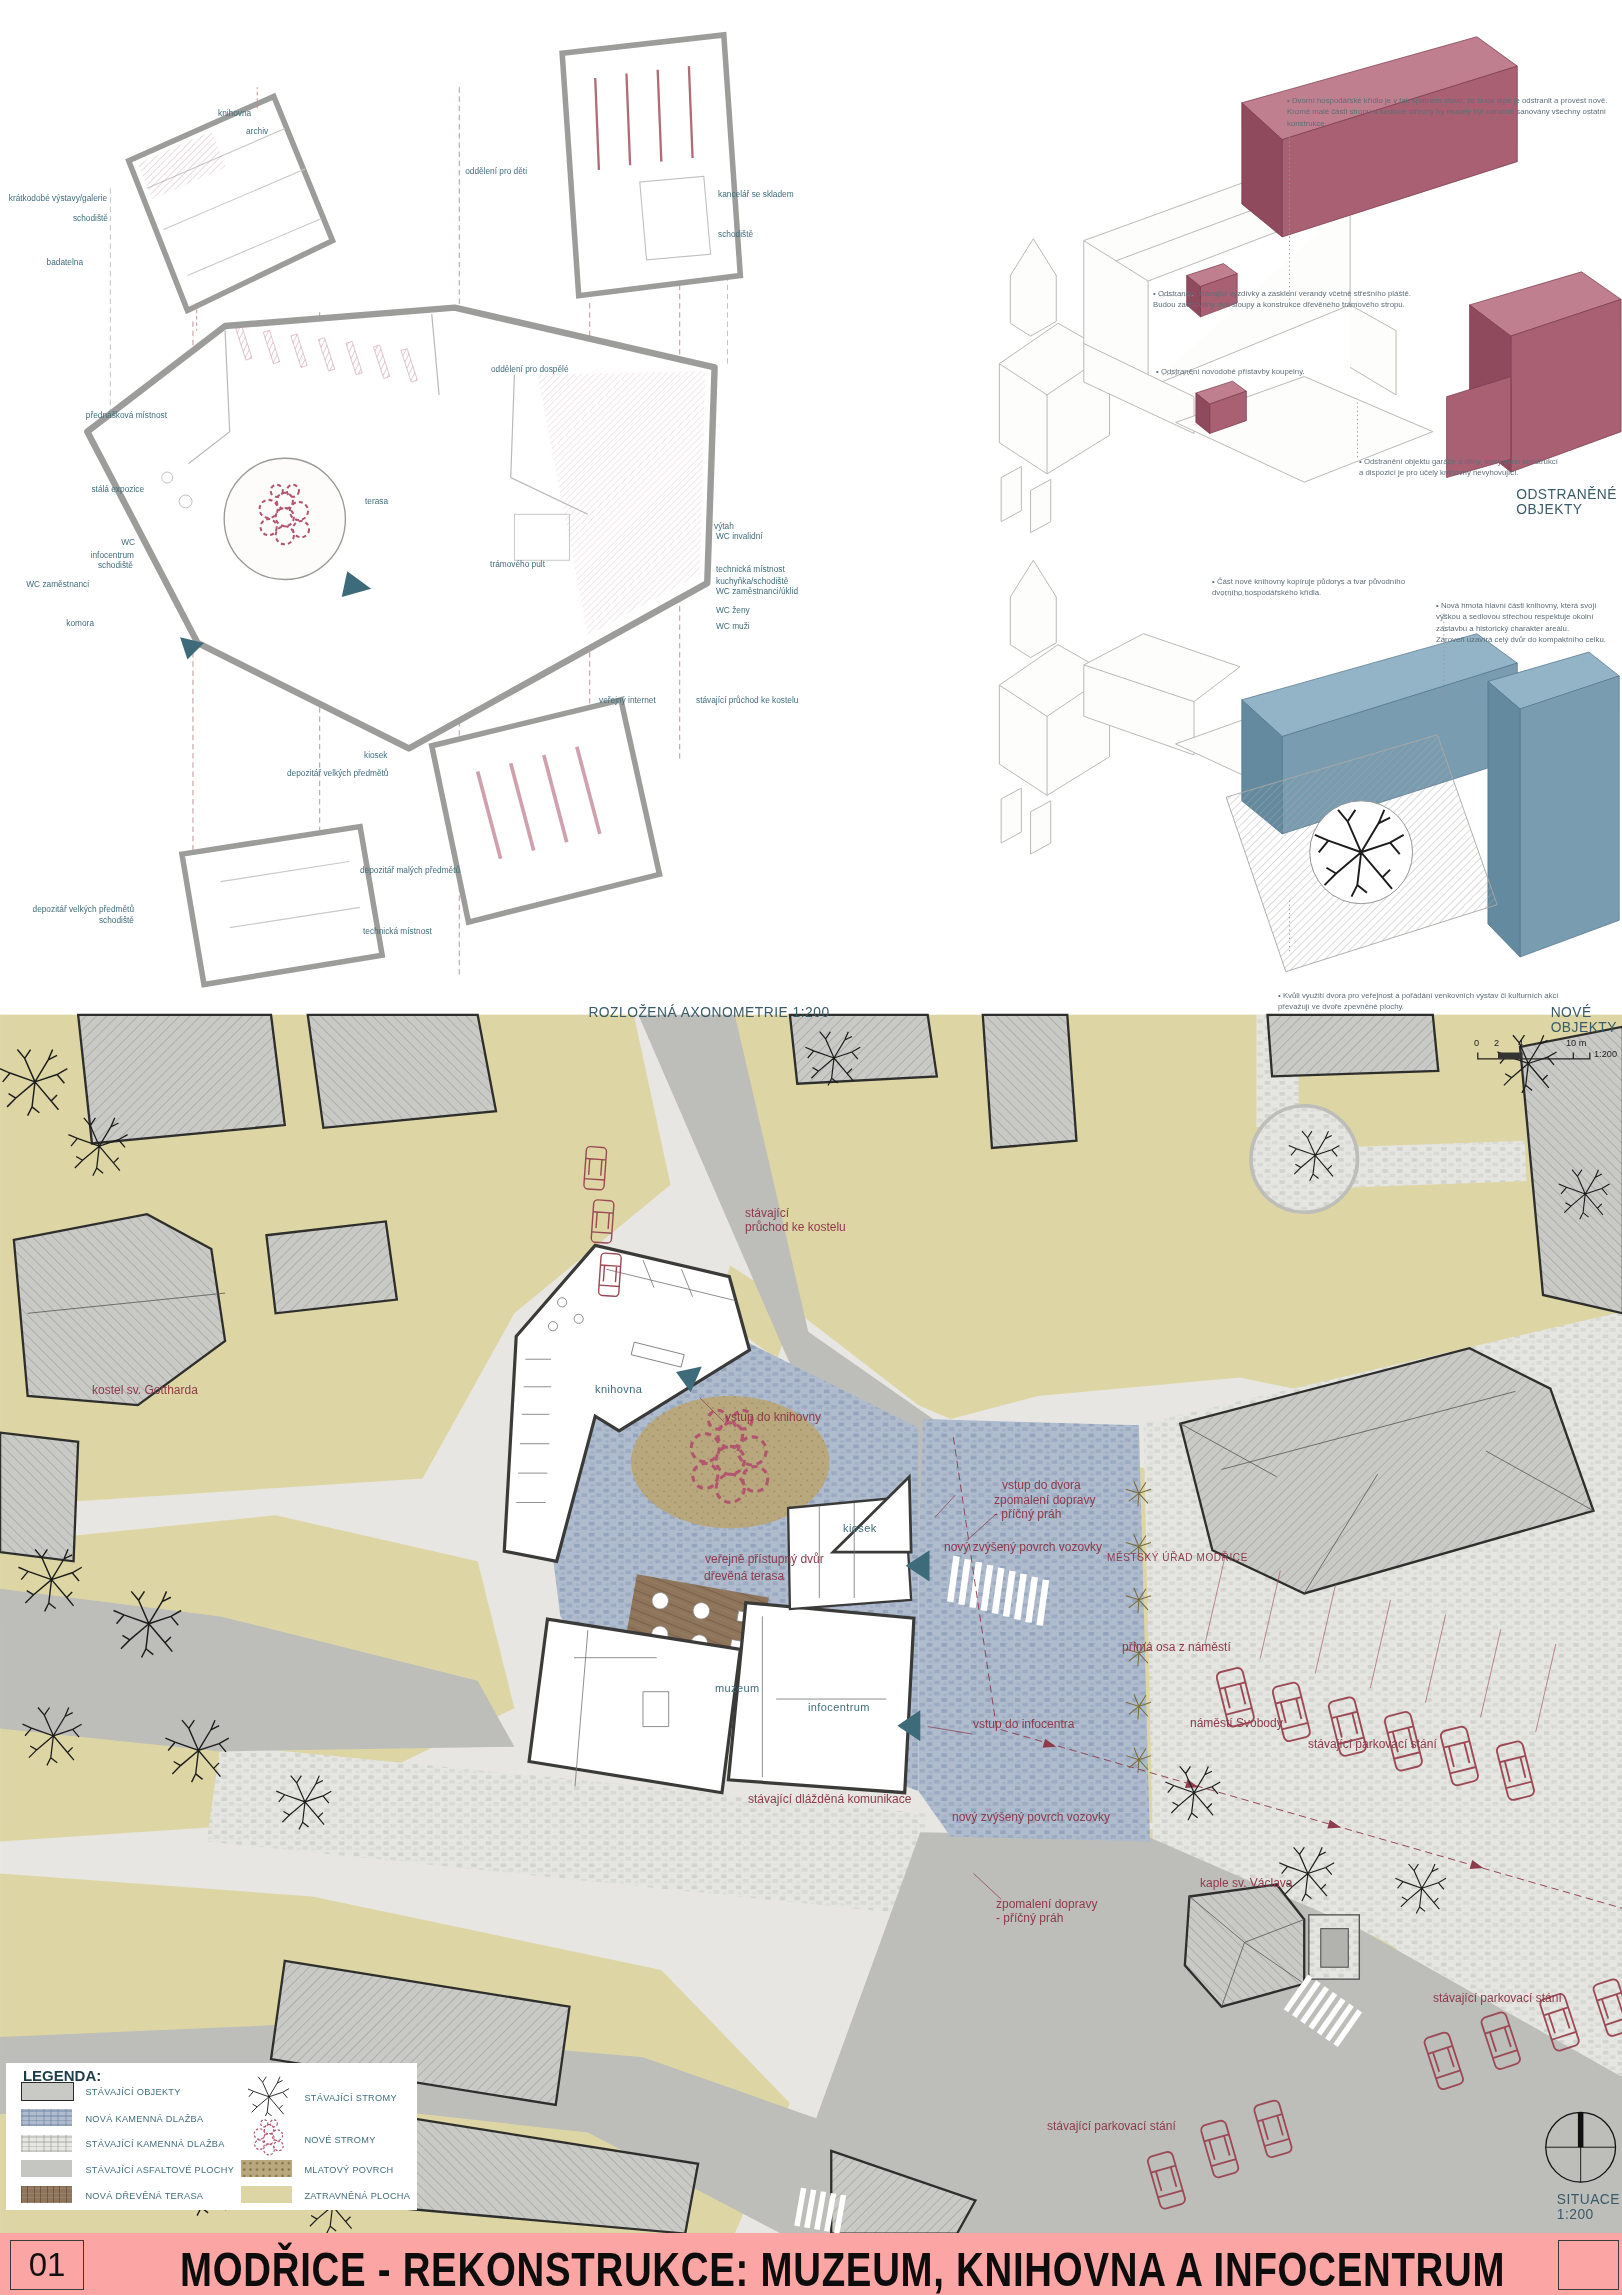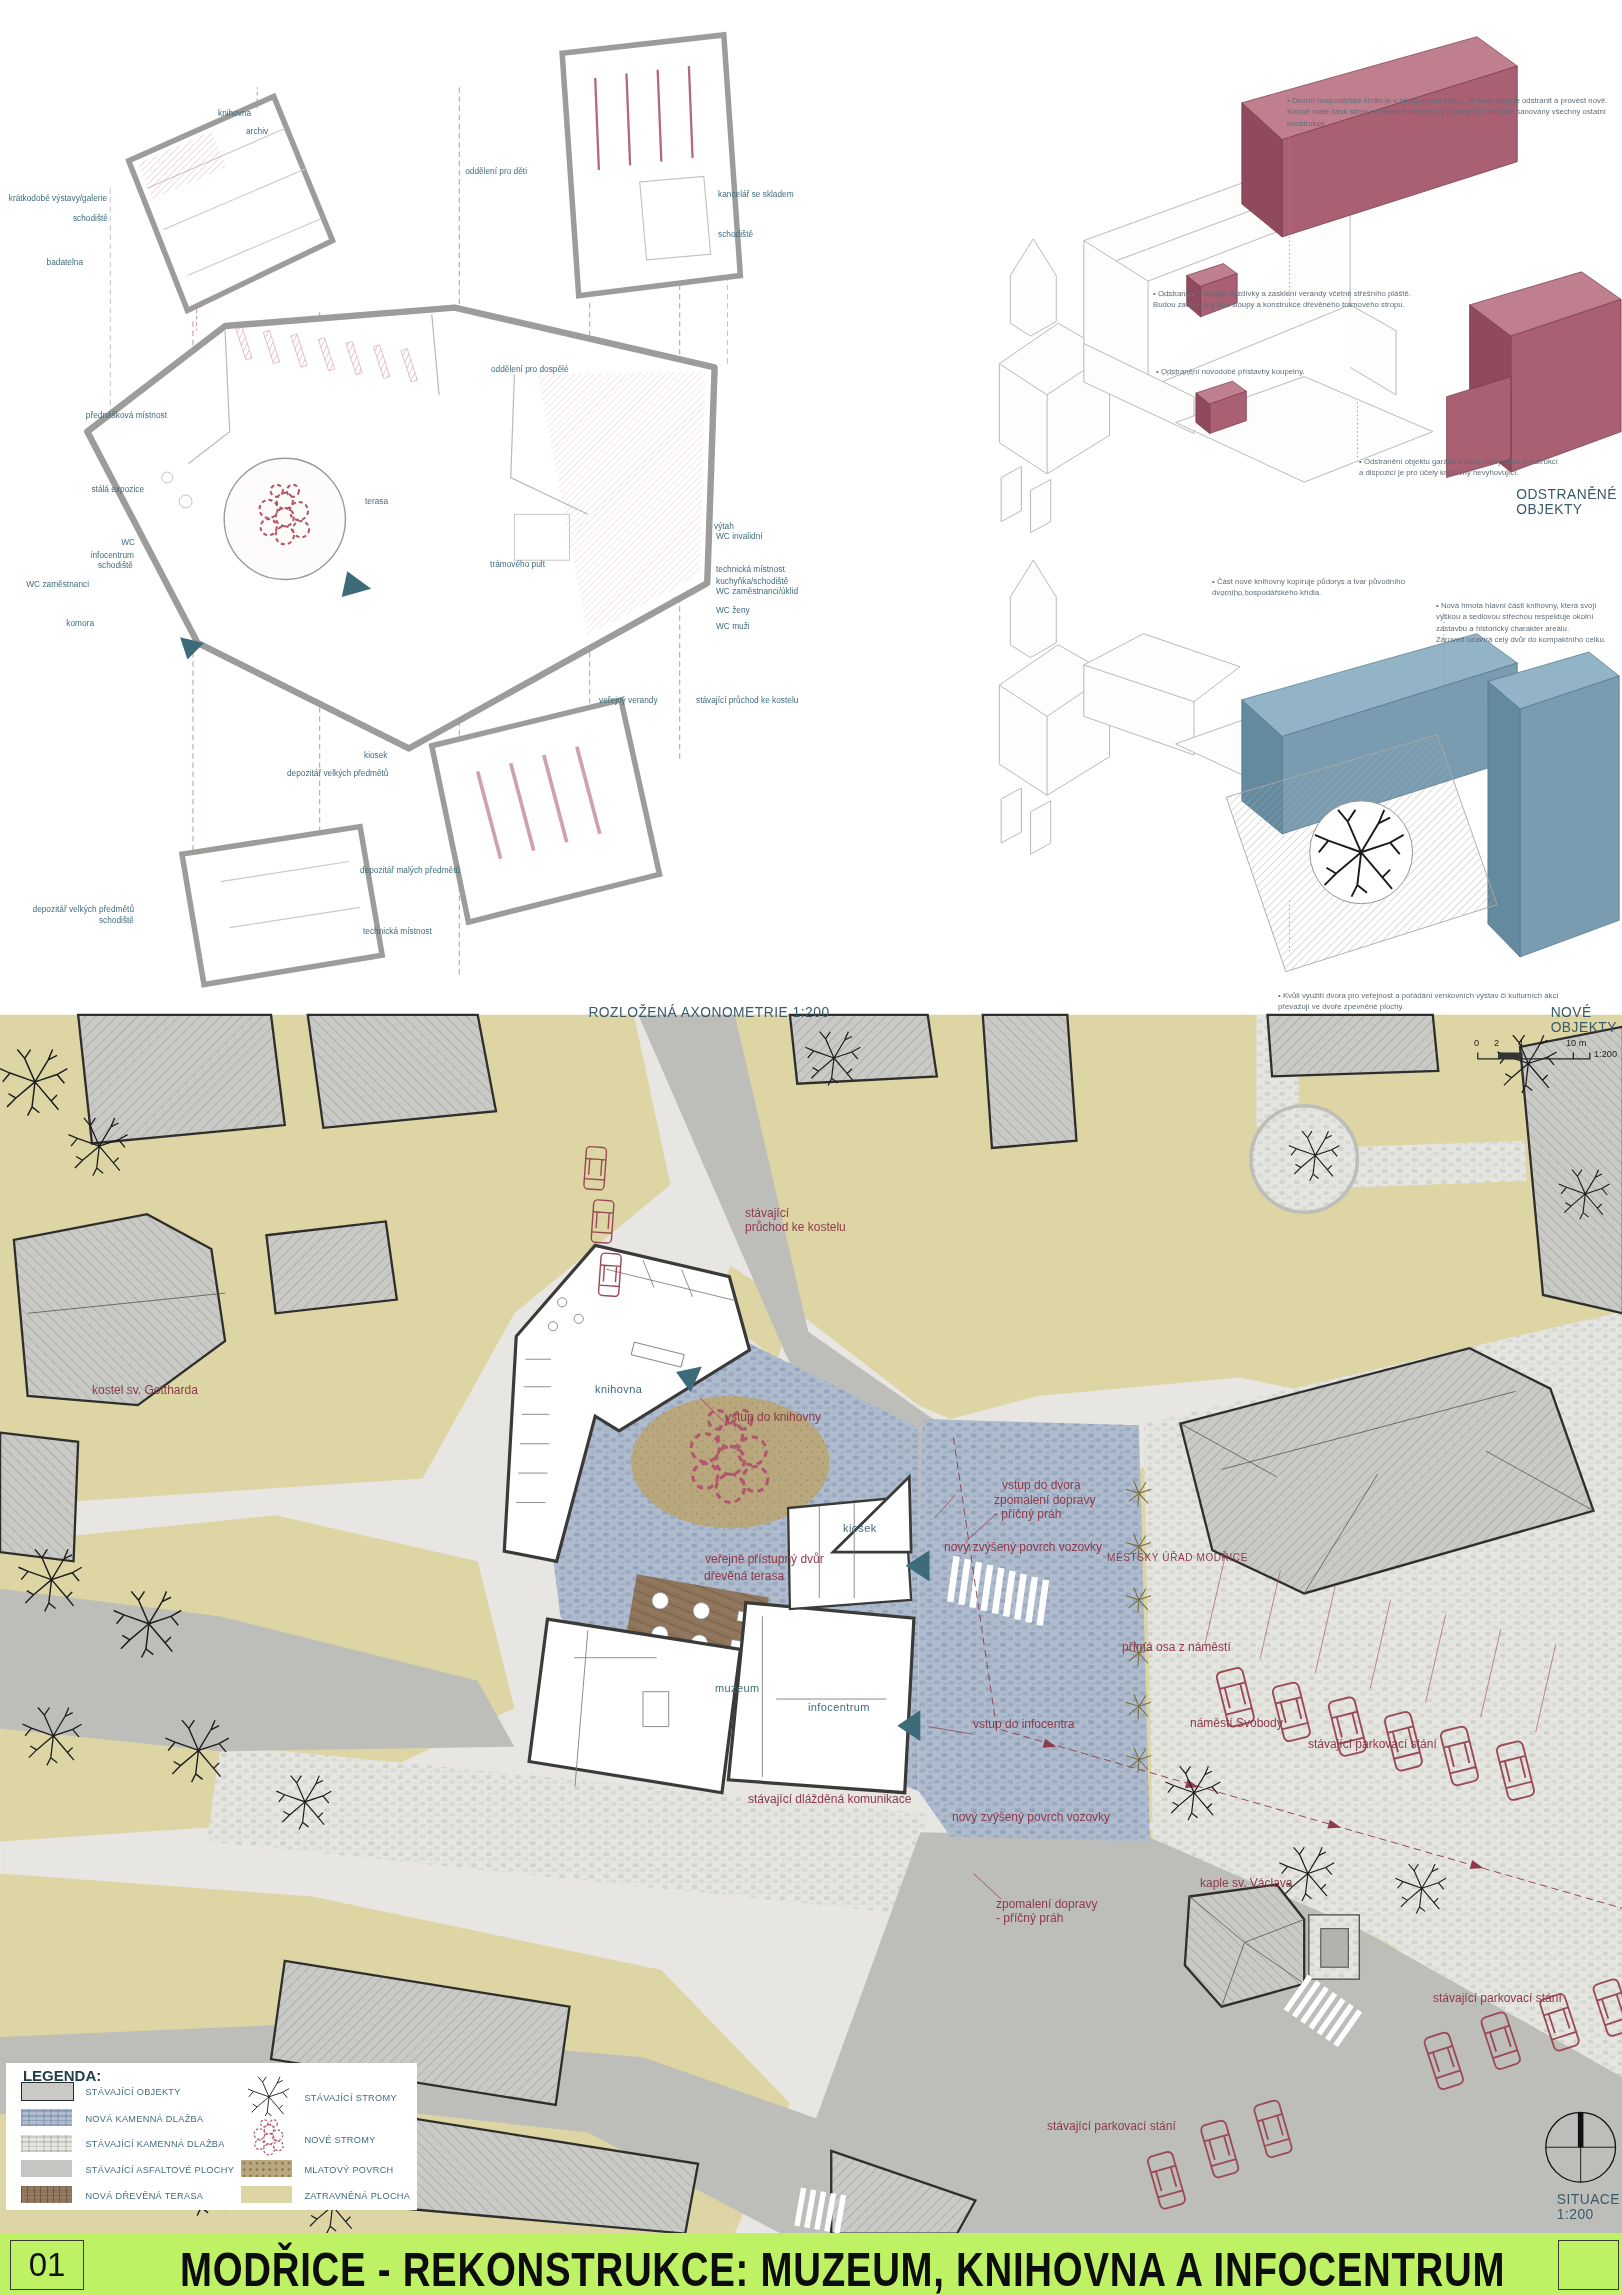--- a/index.html
+++ b/index.html
@@ -22,21 +22,21 @@
   .litem{position:absolute;font-size:9.2px;color:#3e6c7c;letter-spacing:0.3px}
   .sw{position:absolute;width:51px;height:17.4px}
   .sw.objekty{background:#c9c9c6;border:1.8px solid #2a2a2a}
   .sw.novak{background:#afbcce;background-image:repeating-linear-gradient(0deg,rgba(110,130,160,.45) 0 1.8px,transparent 1.8px 4.6px),repeating-linear-gradient(90deg,rgba(110,130,160,.35) 0 1.8px,transparent 1.8px 7.3px)}
   .sw.stavk{background:#e6e6e2;background-image:repeating-linear-gradient(0deg,rgba(150,150,145,.35) 0 1.8px,transparent 1.8px 4.6px),repeating-linear-gradient(90deg,rgba(150,150,145,.3) 0 1.8px,transparent 1.8px 7.3px)}
   .sw.asfalt{background:#c5c5c2}
   .sw.wood{background:#8e745a;background-image:repeating-linear-gradient(90deg,rgba(50,32,18,.35) 0 0.9px,transparent 0.9px 6.4px),repeating-linear-gradient(0deg,rgba(255,255,255,.10) 0 0.9px,transparent 0.9px 4.6px)}
   .sw.mlat{background:#b9a87d;background-image:radial-gradient(rgba(90,75,45,.55) 0.9px,transparent 1.5px);background-size:6.4px 6.4px}
   .sw.grass{background:#ddd6a4}
   
-  .titlebar{position:absolute;left:0;top:2233px;width:1623px;height:62px;background:#bef264}
+  .titlebar{position:absolute;left:0;top:2233px;width:1623px;height:62px;background:#fca5a5}
   .numbox{position:absolute;left:10px;top:7.3px;width:72px;height:48px;border:1.8px solid #3a3a3a;
           display:flex;align-items:center;justify-content:center;font-size:33px;color:#111}
   .emptybox{position:absolute;left:1558px;top:7.3px;width:59px;height:48px;border:1.8px solid #3a3a3a}
   .ptitle{position:absolute;left:180px;top:9.2px;font-size:48px;font-weight:bold;color:#0d0d0d;
           letter-spacing:0.9px;transform:scaleX(.8);transform-origin:0 50%;white-space:nowrap}
 </style>
 </head>
 <body>
 
 <div class="board">
@@ -435,21 +435,21 @@
 <div class="lbl" style="left:491px;top:365px">oddělení pro dospělé</div>
 <div class="lbl" style="left:365px;top:497px">terasa</div>
 <div class="lbl end" style="left:545px;top:560px">trámového pult</div>
 <div class="lbl" style="left:714px;top:522px">výtah</div>
 <div class="lbl" style="left:716px;top:532px">WC invalidní</div>
 <div class="lbl" style="left:716px;top:565px">technická místnost</div>
 <div class="lbl" style="left:716px;top:577px">kuchyňka/schodiště</div>
 <div class="lbl" style="left:716px;top:587px">WC zaměstnanci/úklid</div>
 <div class="lbl" style="left:716px;top:606px">WC ženy</div>
 <div class="lbl" style="left:716px;top:622px">WC muži</div>
-<div class="lbl" style="left:599px;top:696px">veřejný verandy</div>
+<div class="lbl" style="left:599px;top:696px">veřejný internet</div>
 <div class="lbl" style="left:696px;top:696px">stávající průchod ke kostelu</div>
 <div class="lbl" style="left:364px;top:751px">kiosek</div>
 <div class="lbl" style="left:287px;top:769px">depozitář velkých předmětů</div>
 <div class="lbl" style="left:360px;top:866px">depozitář malých předmětů</div>
 <div class="lbl end" style="left:134px;top:905px">depozitář velkých předmětů</div>
 <div class="lbl end" style="left:134px;top:916px">schodiště</div>
 <div class="lbl" style="left:363px;top:927px">technická místnost</div>
 
 <div class="note" style="left:1287px;top:95px;width:331px">• Dvorní hospodářské křídlo je v tak špatném stavu, že bude lépe je odstranit a provést nově.
 Kromě malé části stropu a sedlové střechy by musely být náročně sanovány všechny ostatní konstrukce.</div>

